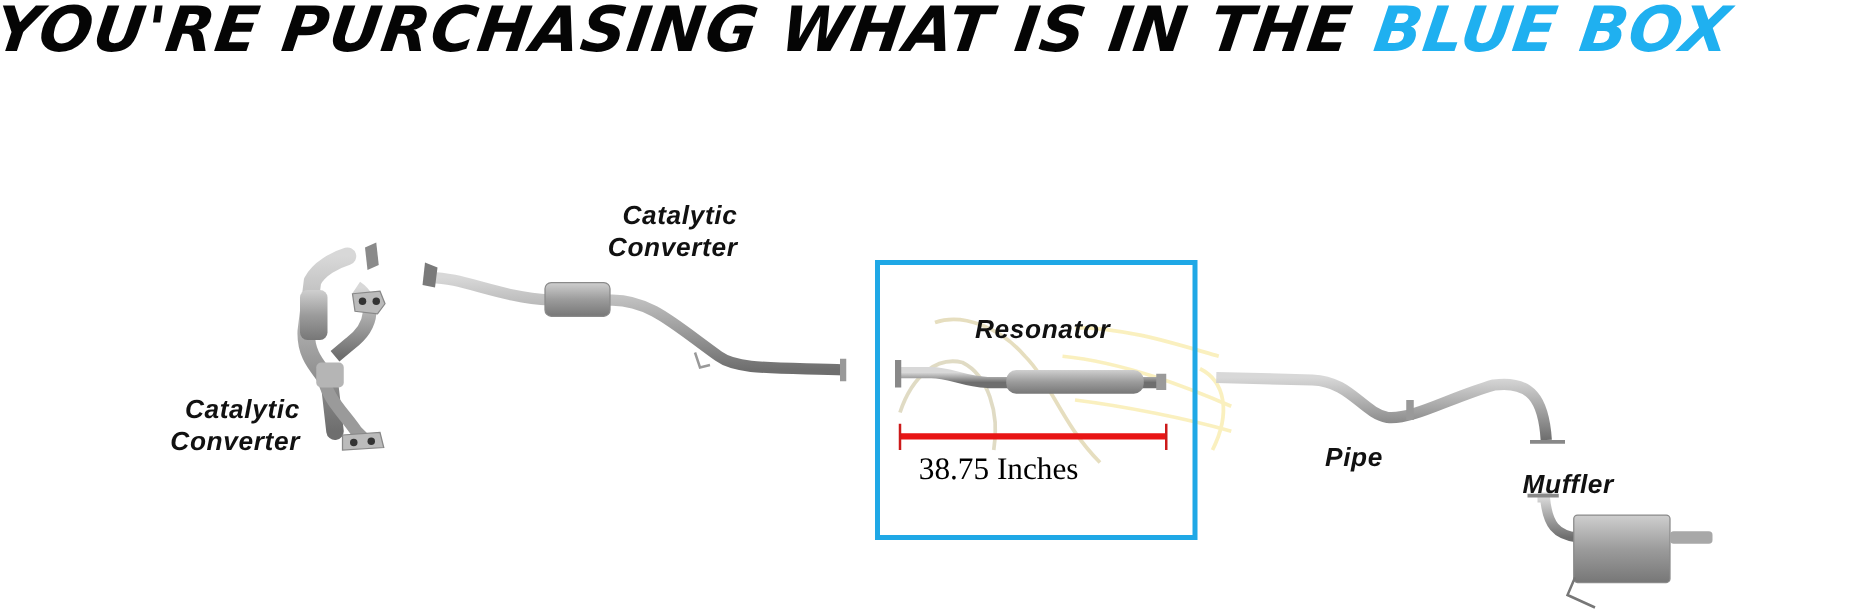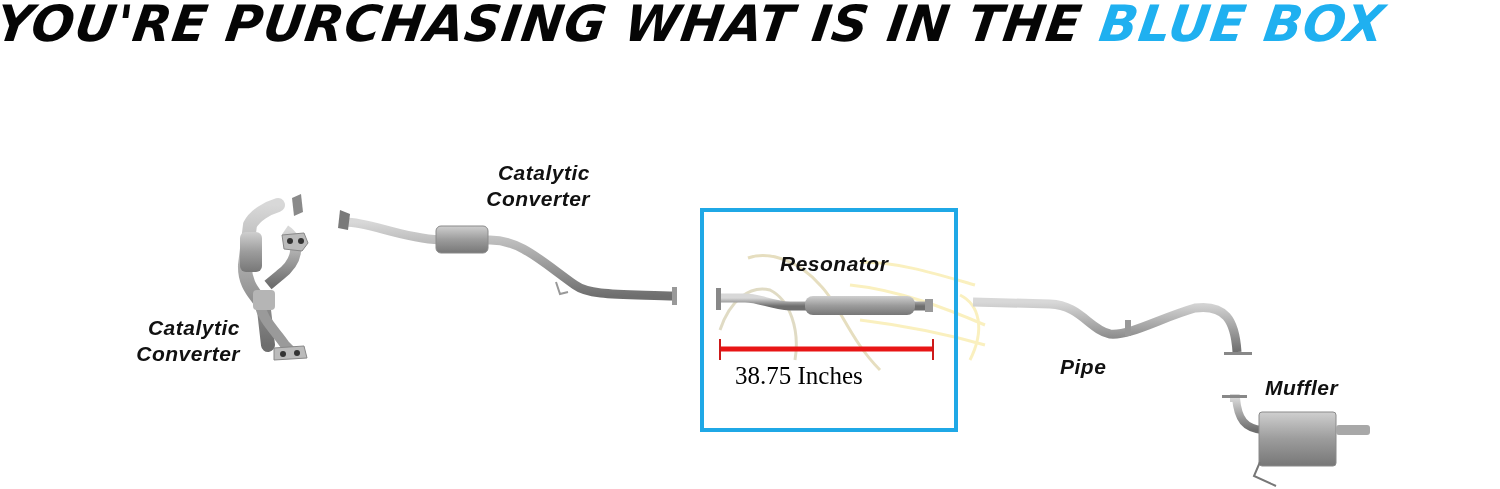--- a/index.html
+++ b/index.html
@@ -107,13 +107,13 @@
 </div>
 
 <div class="blue-box"></div>
 
 <div class="label" style="left:780px;top:251px;">Resonator</div>
 
 <div class="measure-text">38.75 Inches</div>
 
 <div class="label" style="left:1060px;top:354px;">Pipe</div>
 
-<div class="label" style="left:1265px;top:375px;">Muffler</div>
+<div class="label" style="left:1218px;top:375px;">Muffler</div>
 
 </body></html>

